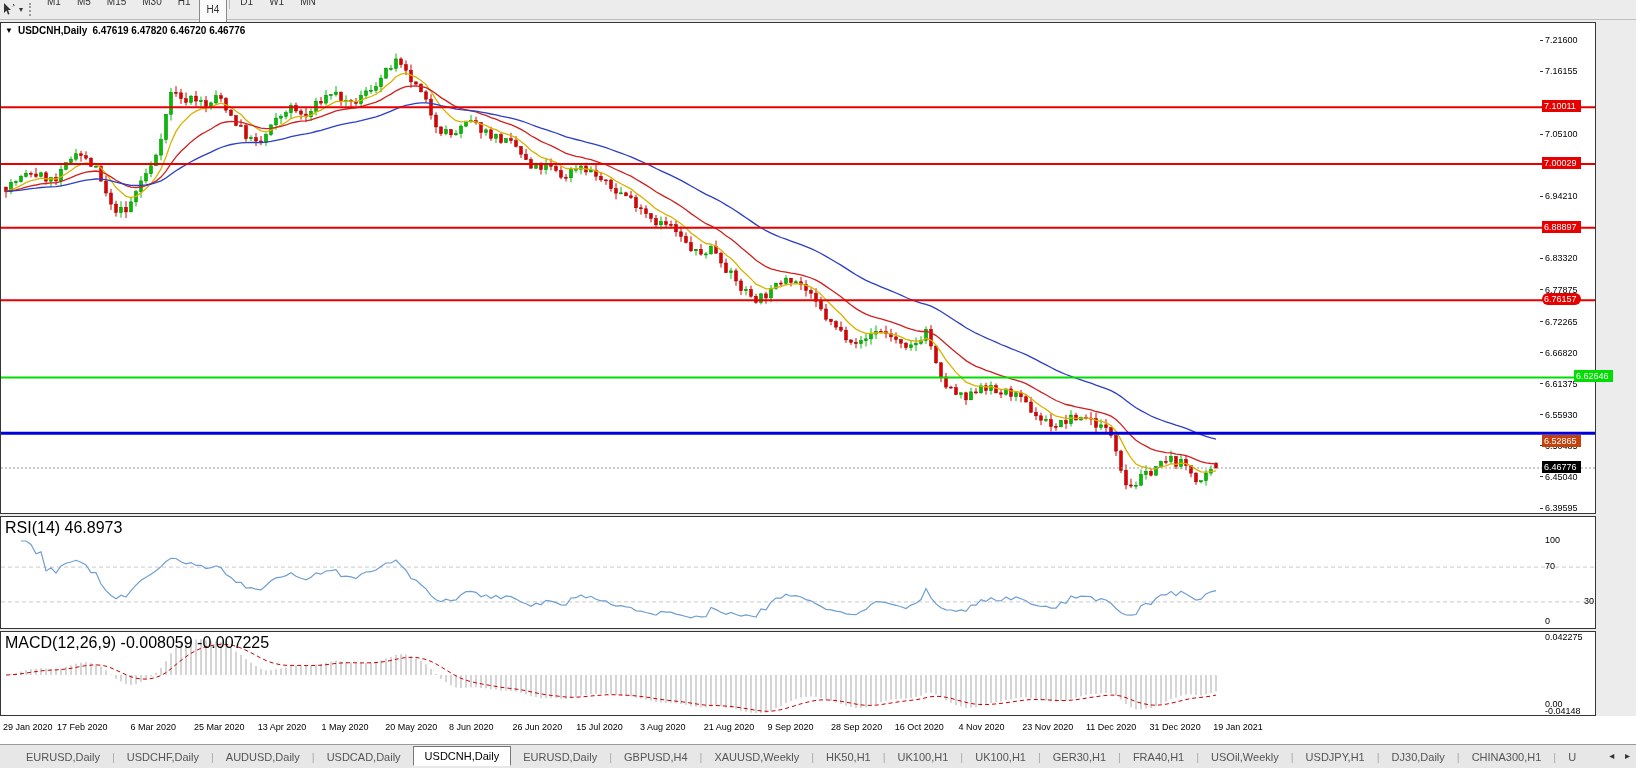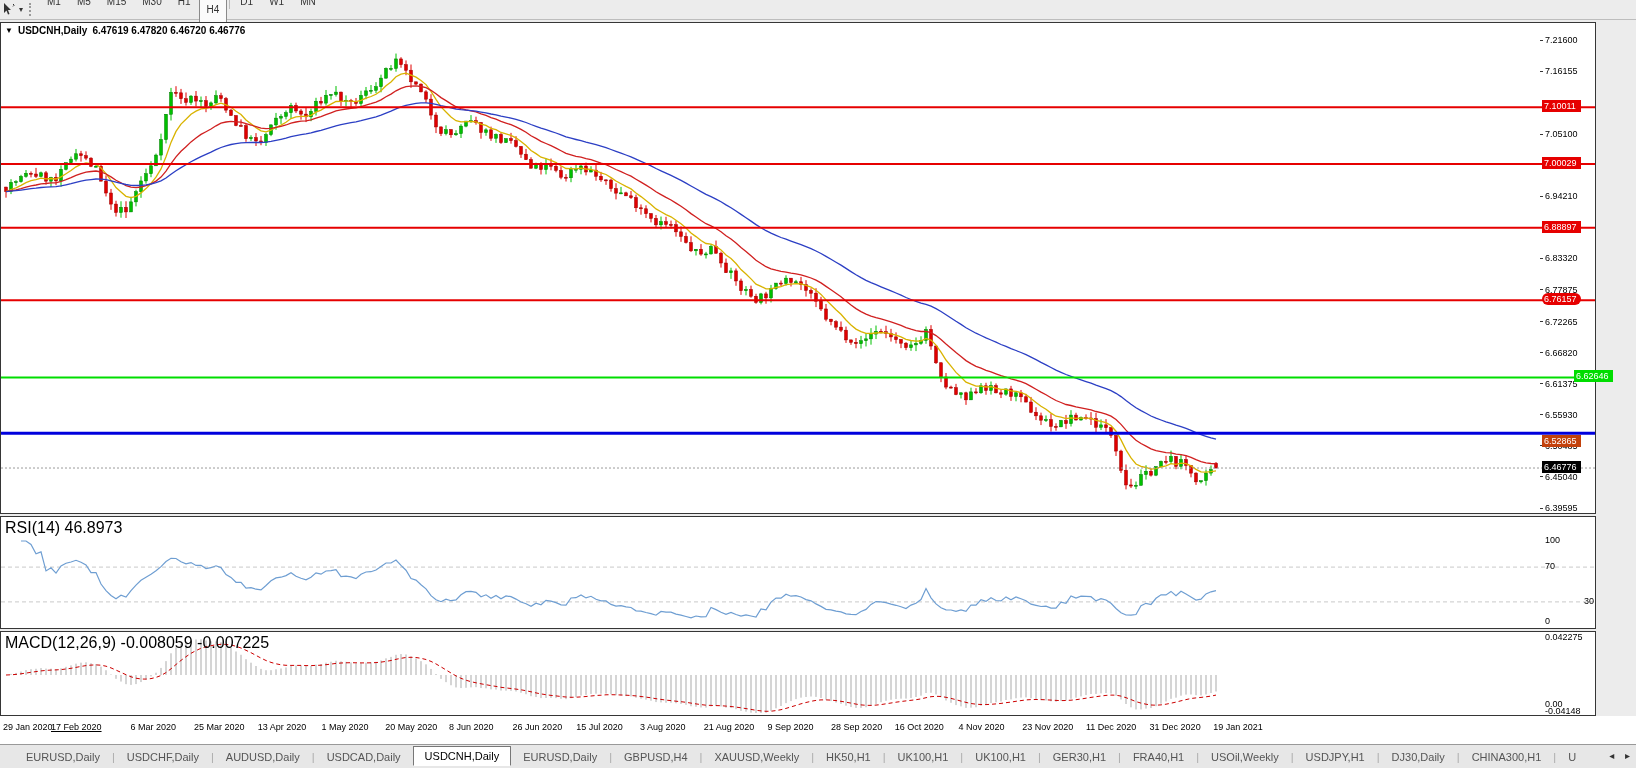--- a/index.html
+++ b/index.html
@@ -871,21 +871,21 @@
       <div class="axis-label" style="top: 561.1px;">70</div>
       <div class="axis-label" style="top: 595.9px; margin-left: 39px;">30</div>
       <div class="axis-label" style="top: 616px;">0</div>
       <div class="axis-label" style="top: 631.798px;">0.042275</div>
       <div class="axis-label" style="top: 669px; margin-top: 30px;">0.00</div>
       <div class="axis-label" style="top: 705.502px;">-0.04148</div>
     </div>
 
   <div id="dateRow">
       <div class="date-label" style="left: 3px;">29 Jan 2020</div>
-      <div class="date-label" style="left: 51px; text-decoration: underline;">17 Feb 2020</div>
+      <div class="date-label" style="left: 57px;">17 Feb 2020</div>
       <div class="date-label" style="left: 130.4px;">6 Mar 2020</div>
       <div class="date-label" style="left: 194.1px;">25 Mar 2020</div>
       <div class="date-label" style="left: 257.8px;">13 Apr 2020</div>
       <div class="date-label" style="left: 321.5px;">1 May 2020</div>
       <div class="date-label" style="left: 385.2px;">20 May 2020</div>
       <div class="date-label" style="left: 448.9px;">8 Jun 2020</div>
       <div class="date-label" style="left: 512.6px;">26 Jun 2020</div>
       <div class="date-label" style="left: 576.3px;">15 Jul 2020</div>
       <div class="date-label" style="left: 640px;">3 Aug 2020</div>
       <div class="date-label" style="left: 703.7px;">21 Aug 2020</div>

